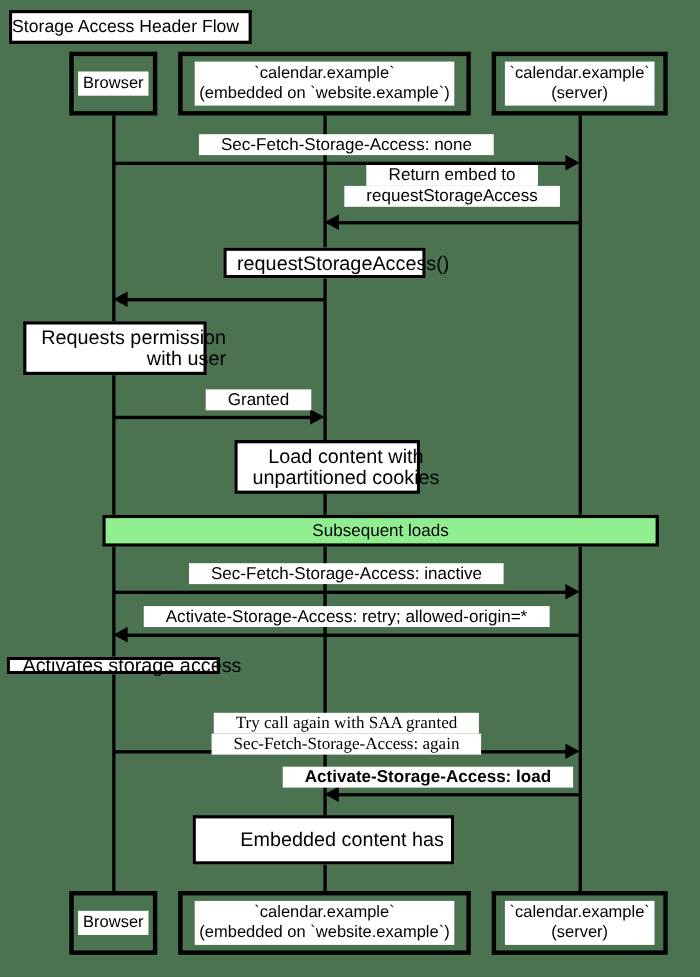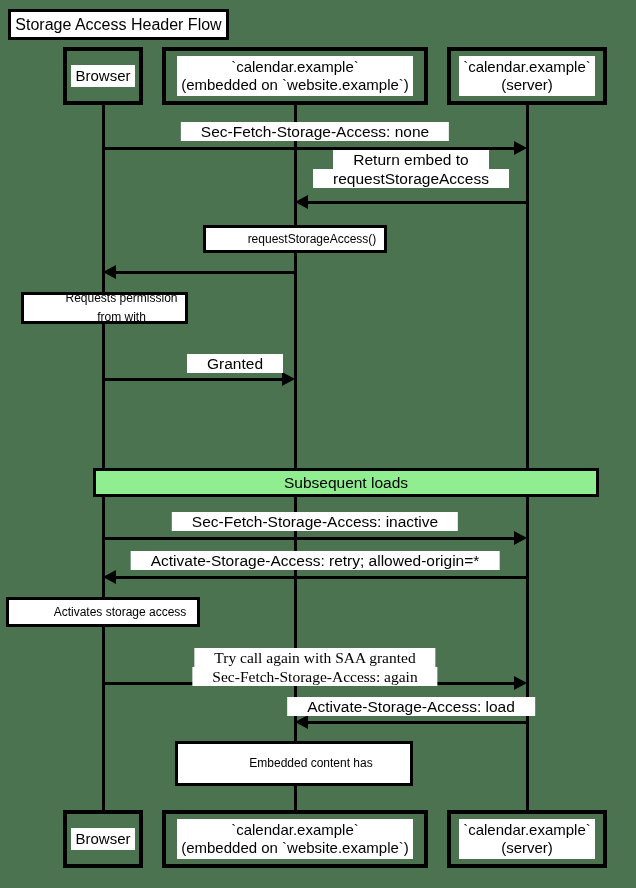--- a/index.html
+++ b/index.html
@@ -12,21 +12,21 @@
     font-family:"Liberation Sans","DejaVu Sans",sans-serif;
     color:var(--ink);
     -webkit-font-smoothing:antialiased;
   }
   *{box-sizing:border-box;}
 
   
   .title{
     position:absolute; left:8px; top:9px; width:221px; height:31px;
     background:var(--paper); border:3px solid var(--ink);
-    display:flex; align-items:center; justify-content:center;
+    display:flex; align-items:center; 
     font-size:16px; white-space:nowrap;
   }
 
   
   .pbox{
     position:absolute; height:58px;
     border:4px solid var(--ink);
     display:flex; align-items:center; justify-content:center;
     text-align:center; font-size:15px; line-height:18px;
   }
@@ -50,21 +50,21 @@
   .msg{
     position:absolute; transform:translateX(-50%);
     text-align:center; font-size:15.5px; line-height:19px; white-space:nowrap;
   }
   .msg .ln{ background:var(--paper); padding:1px 20px;text-align:center; }
 
   
   .note{
     position:absolute; background:var(--paper); border:3px solid var(--ink);
     display:flex; align-items:center; justify-content:center;
-    text-align:center; font-size:12px; line-height:19px; white-space:nowrap;padding-left:34px;
+    text-align:center; font-size:18px; line-height:19px; white-space:nowrap;padding-left:34px;
   }
 
   
   .band{
     position:absolute; left:93px; top:468px; width:506px; height:29px;
     background:var(--band); border:3px solid var(--ink);
     display:flex; align-items:center; justify-content:center;
     font-size:15.5px;
   }
 </style>
@@ -120,37 +120,43 @@
 
   <div class="msg" style="left:315px;top:551px;">
     <span class="ln">Activate-Storage-Access: retry; allowed-origin=*</span>
   </div>
 
   <div class="msg" style="left:315px;top:648px;font-family:Liberation Serif, serif;">
     <span class="ln">Try call again with SAA granted</span><br>
     <span class="ln">Sec-Fetch-Storage-Access: again</span>
   </div>
 
-  <div class="msg" style="left:411px;top:697px;">
+  <div class="msg" style="left:389px;top:697px;font-weight:bold;">
     <span class="ln">Activate-Storage-Access: load</span>
   </div>
 
   <div class="note" style="left:203px;top:225px;width:184px;height:28px;">
     <span>requestStorageAccess()</span>
   </div>
 
-  <div class="note" style="left:21px;top:292px;width:167px;height:32px;">
+  <div class="note" style="left:21px;top:292px;width:167px;height:49px;text-align:right;">
     <span>
       <span>Requests permission</span><br>
-      <span>from with</span>
-    </span>
-  </div>
-
-
-  <div class="note" style="left:6px;top:597px;width:194px;height:30px;">
+      <span>with user</span>
+    </span>
+  </div>
+
+  <div class="note" style="left:213px;top:400px;width:169px;height:49px;">
+    <span>
+      <span>Load content with</span><br>
+      <span>unpartitioned cookies</span>
+    </span>
+  </div>
+
+  <div class="note" style="left:6px;top:597px;width:194px;height:16px;">
     <span>Activates storage access</span>
   </div>
 
   <div class="note" style="left:175px;top:741px;width:238px;height:45px;">
     <span>
       <span>Embedded content has</span><br>
     </span>
   </div>
 
   <div class="band">

